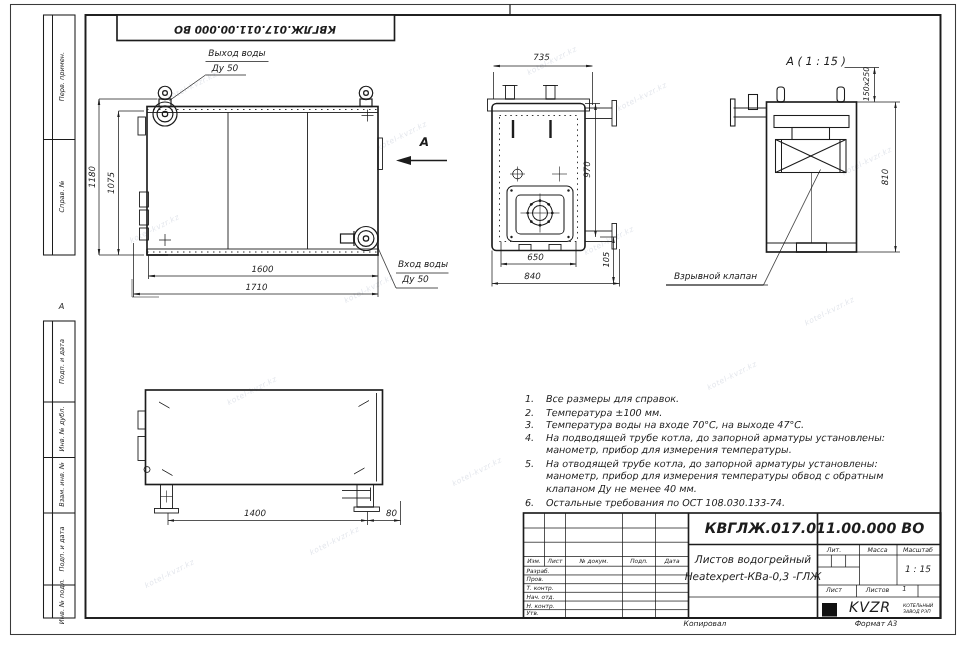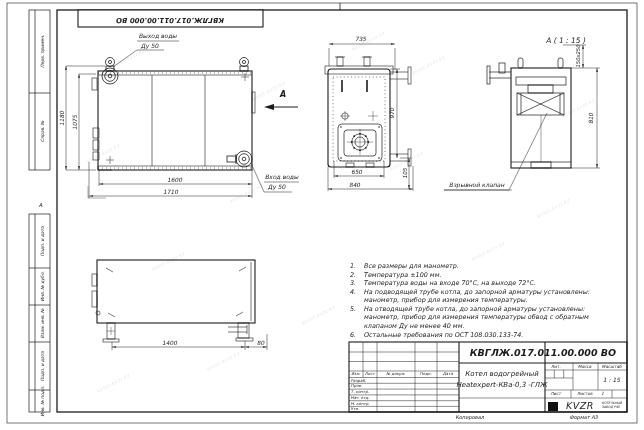--- a/index.html
+++ b/index.html
@@ -344,30 +344,30 @@
     <span class="t" style="left:282px;top:177px;font-size:6px">Вход воды</span>
     <span class="t" style="left:277px;top:187px;font-size:6px">Ду 50</span>
     <span class="t" style="left:283px;top:95px;font-size:8px;font-weight:700">А</span>
 
     <span class="t" style="left:361px;top:40px;font-size:5.8px">735</span>
     <span class="t r90" style="left:393px;top:113px;font-size:5.8px">970</span>
     <span class="t" style="left:357px;top:172.5px;font-size:5.8px">650</span>
     <span class="t" style="left:355px;top:185.5px;font-size:5.8px">840</span>
     <span class="t r90" style="left:406px;top:173px;font-size:5.5px">105</span>
 
-    <span class="t" style="left:566px;top:41px;font-size:7.5px">А ( 1 : 15 )</span>
+    <span class="t" style="left:544px;top:41px;font-size:7.5px">А ( 1 : 15 )</span>
     <span class="t r90" style="left:579px;top:56px;font-size:5.2px">150х250</span>
     <span class="t r90" style="left:592px;top:118px;font-size:5.8px">810</span>
     <span class="t" style="left:477px;top:185px;font-size:6px">Взрывной клапан</span>
 
     <span class="t" style="left:170px;top:343.5px;font-size:5.8px">1400</span>
     <span class="t" style="left:261px;top:343.5px;font-size:5.8px">80</span>
 
     <span class="t" style="left:543px;top:352.5px;font-size:9.5px;font-weight:700">КВГЛЖ.017.011.00.000 ВО</span>
-    <span class="t" style="left:502px;top:374px;font-size:7px">Котел водогрейный</span>
+    <span class="t" style="left:502px;top:374px;font-size:7px">Листов водогрейный</span>
     <span class="t" style="left:502px;top:385px;font-size:7px">Heatexpert-КВа-0,3 -ГЛЖ</span>
     <span class="t" style="left:356px;top:374px;font-size:3.9px">Изм.</span>
     <span class="t" style="left:370px;top:374px;font-size:3.9px">Лист</span>
     <span class="t" style="left:396px;top:374px;font-size:3.9px">№ докум.</span>
     <span class="t" style="left:426px;top:374px;font-size:3.9px">Подп.</span>
     <span class="t" style="left:448px;top:374px;font-size:3.9px">Дата</span>
     <span class="t left" style="left:351px;top:380.5px;font-size:3.9px">Разраб.</span>
     <span class="t left" style="left:351px;top:386.3px;font-size:3.9px">Пров.</span>
     <span class="t left" style="left:351px;top:392.1px;font-size:3.9px">Т. контр.</span>
     <span class="t left" style="left:351px;top:397.9px;font-size:3.9px">Нач. отд.</span>
@@ -385,29 +385,29 @@
     <span class="t left" style="left:602px;top:408px;font-size:3.1px">ЗАВОД РЭП</span>
     <span class="t" style="left:470px;top:416.5px;font-size:5px">Копировал</span>
     <span class="t" style="left:584px;top:416.5px;font-size:5px">Формат А3</span>
   </div>
 
   <div class="logo-sq"></div>
 
   <div class="notes">
     <div class="note-row">
       <span class="note-num">1.</span>
-      <span class="note-text">Все размеры для манометр.</span>
+      <span class="note-text">Все размеры для справок.</span>
     </div>
     <div class="note-row">
       <span class="note-num">2.</span>
       <span class="note-text">Температура ±100 мм.</span>
     </div>
     <div class="note-row">
       <span class="note-num">3.</span>
-      <span class="note-text">Температура воды на входе 70°С, на выходе 72°С.</span>
+      <span class="note-text">Температура воды на входе 70°С, на выходе 47°С.</span>
     </div>
     <div class="note-row">
       <span class="note-num">4.</span>
       <span class="note-text">На подводящей трубе котла, до запорной арматуры установлены: манометр, прибор для измерения температуры.</span>
     </div>
     <div class="note-row">
       <span class="note-num">5.</span>
       <span class="note-text">На отводящей трубе котла, до запорной арматуры установлены: манометр, прибор для измерения температуры  обвод с обратным клапаном Ду не менее 40 мм.</span>
     </div>
     <div class="note-row">

